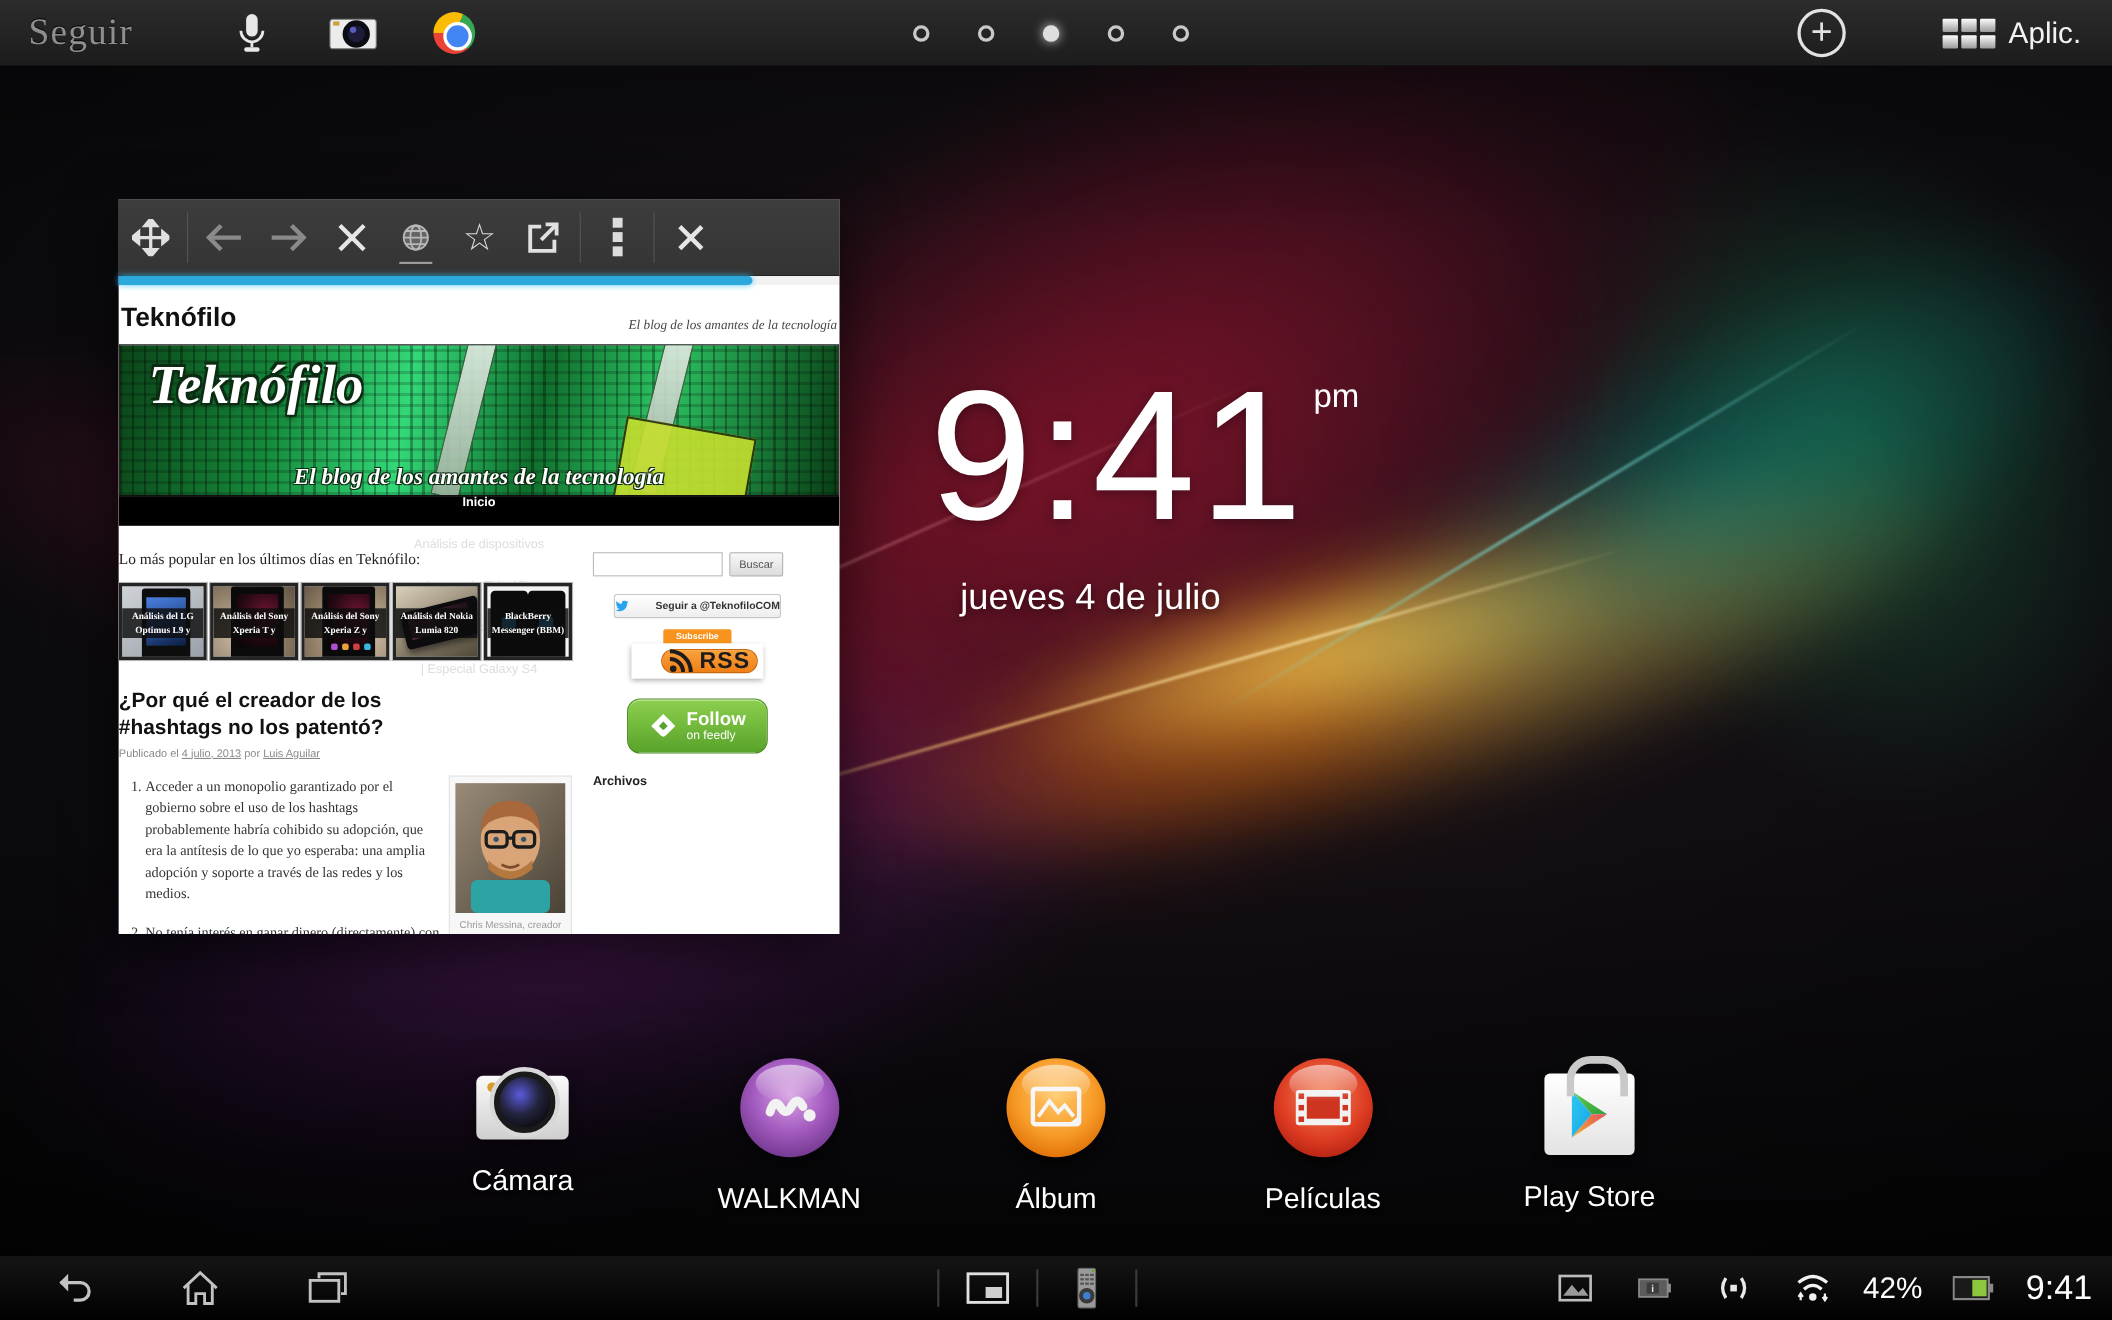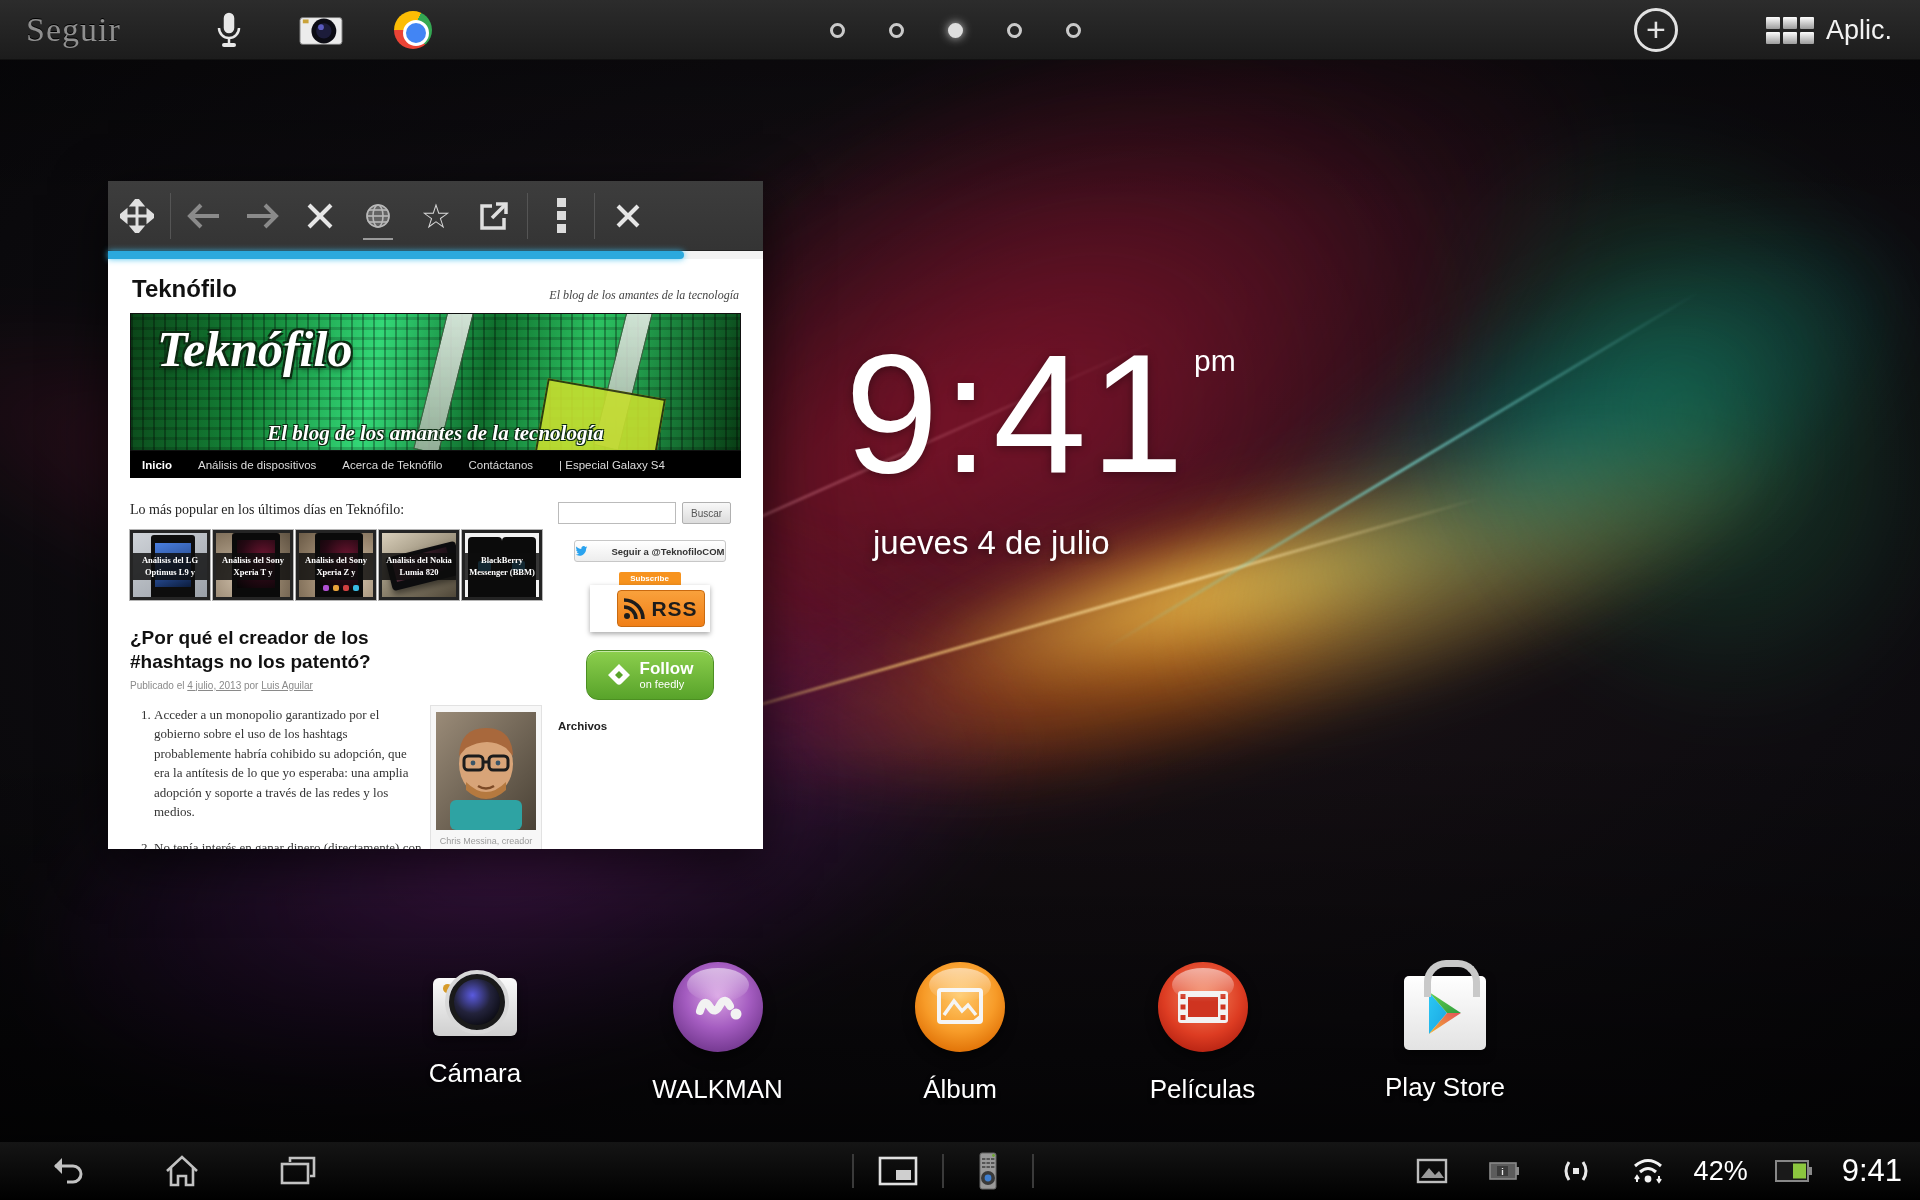--- a/index.html
+++ b/index.html
@@ -76,21 +76,21 @@
   .wt-btn { width:58px; height:52px; display:flex; align-items:center; justify-content:center; position:relative; }
   .wt-sep { width:1px; height:46px; background:#555; margin:0 4px; }
   .wt-globe-under { position:absolute; bottom:2px; left:14px; right:14px; height:0; border-bottom:2px solid #9a9a9a; }
   .star-glyph { font-size:34px; color:#d9d9d9; line-height:1; }
   .menu-dots { display:flex; flex-direction:column; gap:4px; }
   .menu-dots span { width:9px; height:9px; background:#dcdcdc; }
   .progress { height:8px; background:#f2f2f2; position:relative; }
   .progress .fill { position:absolute; left:0; top:0; bottom:0; width:88%; background:#2ba9dd;
                     border-radius:0 4px 4px 0; box-shadow:0 0 6px rgba(60,190,240,.9); }
 
-  .page { height:590px; background:#fff; overflow:hidden; padding:0 22px; color:#222; }
+  .page { height:590px; background:#fff; overflow:hidden; padding:0 0; color:#222; }
   .page-header { display:flex; justify-content:space-between; align-items:flex-end; padding:16px 2px 10px 2px; }
   .site-title { font-size:24px; font-weight:bold; color:#111; }
   .site-tagline { font-family:"Liberation Serif", serif; font-style:italic; font-size:12px; color:#444; }
 
   .banner { height:138px; position:relative; overflow:hidden; border:1px solid #111;
     background:
       repeating-linear-gradient(90deg, rgba(0,0,0,.30) 0 2px, transparent 2px 11px),
       repeating-linear-gradient(0deg, rgba(0,0,0,.18) 0 3px, transparent 3px 10px),
       linear-gradient(100deg, #0b4418 0%, #15893a 22%, #33d877 40%, #0f6e2c 58%, #2cc362 74%, #083d14 100%); }
   .banner .slot { position:absolute; width:26px; height:150px; background:linear-gradient(#e8efe8, #9fb2a0);
@@ -99,21 +99,21 @@
   .banner .chip { position:absolute; right:80px; bottom:-18px; width:120px; height:80px; background:#c6de2e;
                   border:2px solid #2c330a; transform:rotate(10deg); opacity:.9; }
   .banner-logo { position:absolute; left:26px; top:6px; font-family:"Liberation Serif", serif;
     font-style:italic; font-weight:bold; font-size:50px; color:#fff;
     text-shadow:-2px -2px 0 #0c2b12, 2px -2px 0 #0c2b12, -2px 2px 0 #0c2b12, 2px 2px 0 #0c2b12, 0 4px 6px rgba(0,0,0,.5); }
   .banner-tagline { position:absolute; left:0; right:0; bottom:4px; text-align:center;
     font-family:"Liberation Serif", serif; font-style:italic; font-weight:bold; font-size:21px; color:#fff;
     text-shadow:-1px -1px 0 #0c2b12, 1px -1px 0 #0c2b12, -1px 1px 0 #0c2b12, 1px 1px 0 #0c2b12; }
 
   .site-nav { background:#000; height:27px; display:flex; align-items:center; gap:26px; padding:0 12px;
-              font-size:11.5px; color:#ddd; }
+              font-size:11.5px; color:#ddd;flex-direction:column; }
   .site-nav .nav-item:first-child { font-weight:bold; color:#fff; }
 
   .page-body { display:flex; margin-top:24px; }
   .main-col { width:415px; }
   .side-col { width:190px; margin-left:16px; }
 
   .popular-heading { font-family:"Liberation Serif", serif; font-size:14px; color:#222; }
   .thumbs { display:flex; gap:3px; margin-top:12px; }
   .thumb { width:80px; height:70px; border:3px solid #242424; outline:1px solid #b5b5b5;
            position:relative; overflow:hidden; flex:none; }
@@ -160,22 +160,22 @@
   .search-row { display:flex; gap:6px; }
   .search-input { width:118px; height:22px; border:1px solid #bbb; background:#fff; font-size:11px; padding:0 4px; }
   .search-btn { height:22px; padding:0 8px; font-size:10px; color:#555; border:1px solid #b0b0b0; border-radius:2px;
     background:linear-gradient(#f8f8f8,#dcdcdc); }
   .tw-btn { margin:16px auto 0 auto; width:152px; height:22px; border:1px solid #c7c7c7; border-radius:3px;
     background:linear-gradient(#fff,#ededed); display:flex; align-items:center; justify-content:space-between; gap:4px;
     font-size:9.5px; font-weight:bold; color:#333; }
   .subscribe-tab { margin:10px auto 0 auto; width:62px; height:13px; background:#f7931e; color:#fff;
     font-size:8px; font-weight:bold; display:flex; align-items:center; justify-content:center; border-radius:2px 2px 0 0; }
   .rss-card { margin:0 auto; width:120px; background:#fff; box-shadow:0 2px 5px rgba(0,0,0,.35); padding:5px; }
-  .rss-inner { background:linear-gradient(#f9a13c,#f07f17); border:1px solid #c96a10; border-radius:4px;
-    height:37px; display:flex; align-items:center; justify-content:center; gap:6px;margin-left:22px; }
+  .rss-inner { background:linear-gradient(#f9a13c,#f07f17); border:1px solid #c96a10; border-radius:14px;
+    height:22px; display:flex; align-items:center; justify-content:center; gap:6px;margin-left:22px; }
   .rss-text { font-size:21px; font-weight:bold; color:#1c1c1c; letter-spacing:1px; }
   .feedly-btn { margin:18px auto 0 auto; width:128px; height:50px; border-radius:12px;
     background:linear-gradient(#8ccf4d,#58a32a); border:1px solid #4c8f22; box-shadow:inset 0 1px 0 rgba(255,255,255,.5);
     display:flex; align-items:center; justify-content:center; gap:8px; color:#fff; }
   .feedly-txt .f1 { font-size:17px; font-weight:bold; line-height:1.05; }
   .feedly-txt .f2 { font-size:11px; }
   .archives { margin-top:20px; }
   .arch-heading, .pub-heading { font-size:11.5px; font-weight:bold; color:#222; }
   .arch-list { list-style:none; margin-top:8px; }
   .arch-list li { display:flex; align-items:center; gap:6px; margin-bottom:5px; }

